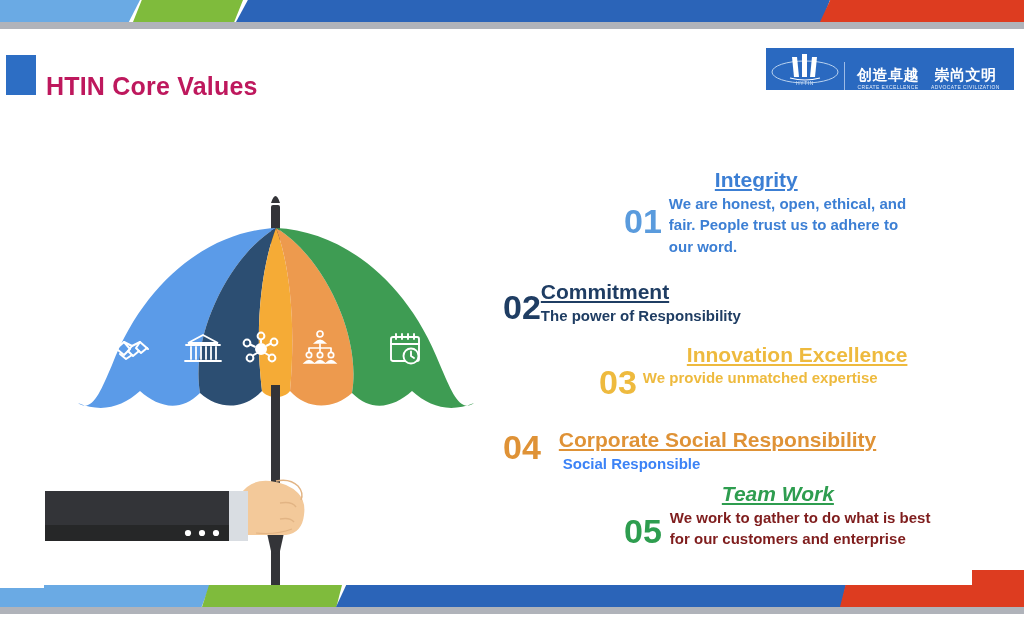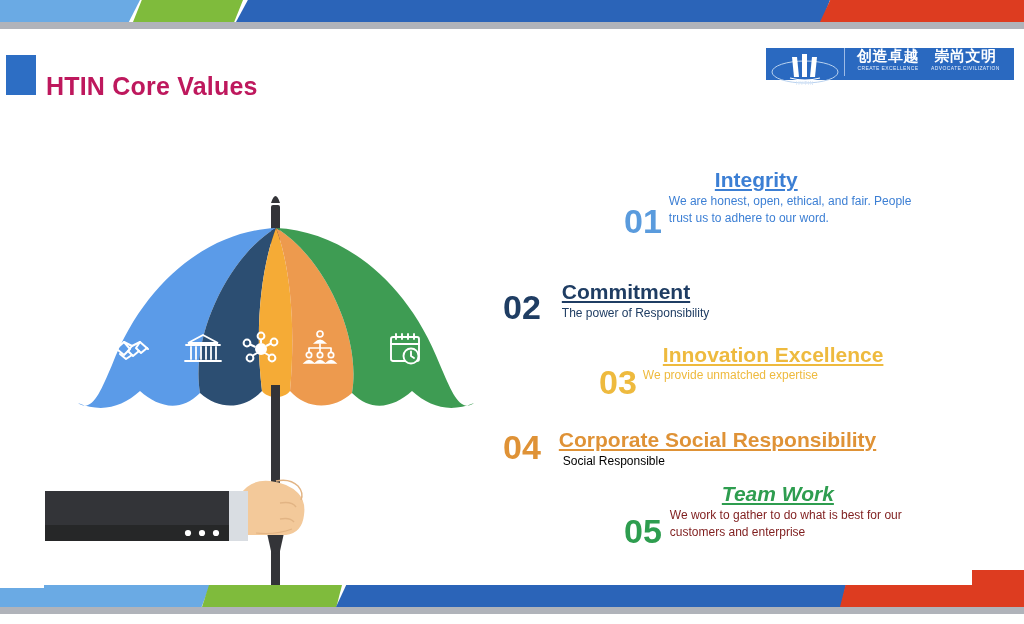--- a/index.html
+++ b/index.html
@@ -73,24 +73,24 @@
     letter-spacing: 0.2px;
     white-space: nowrap;
   }
 
   
   #logo {
     position: absolute;
     left: 766px;
     top: 48px;
     width: 248px;
-    height: 32px;
+    height: 42px;
     background: #2a69c0;
     display: flex;
-    align-items: flex-start;
+    align-items: flex-end;
   }
   #logo-mark {
     width: 78px;
     height: 42px;
     position: relative;
     flex: 0 0 auto;
   }
   #logo-divider {
     width: 1px;
     height: 28px;
@@ -145,41 +145,41 @@
   }
   .value-heading {
     font-size: 21px;
     font-weight: bold;
     line-height: 1.12;
     text-decoration: underline;
     text-underline-offset: 2px;
     white-space: nowrap;
   }
   .value-desc {
-    font-size: 12px;
-    font-weight: normal;
+    font-size: 15px;
+    font-weight: bold;
     line-height: 1.46;
     margin-top: 1px;
   }
 
   
   #value-01 { left: 624px; top: 168px; }
   #value-01 .value-num { margin-top: 36px; margin-right: 7px; color: #5a9bdd; }
   #value-02 { left: 503px; top: 280px; }
-  #value-02 .value-num { margin-top: 10px; margin-right: 21px; color: #1f3d63; }
+  #value-02 .value-num { margin-top: 10px; color: #1f3d63; }
   #value-03 { left: 599px; top: 343px; }
   #value-03 .value-num { margin-top: 22px; margin-right: 6px; color: #eeba3e; }
   #value-04 { left: 503px; top: 428px; }
   #value-04 .value-num { margin-top: 2px; margin-right: 18px; color: #df9236; }
   #value-05 { left: 624px; top: 482px; }
   #value-05 .value-num { margin-top: 32px; margin-right: 8px; color: #2e9d4f; }
   #value-05 .value-heading { margin-left: 52px; }
   #value-03 .value-desc { margin-top: 0px; }
   #value-01 .value-heading { margin-left: 46px; }
-  #value-03 .value-heading { margin-left: 20px; }
+  #value-03 .value-heading { margin-left: 44px; }
 </style>
 </head>
 <body>
 
 <div id="slide">
 
   <div class="band-strip top">
     <div class="band" style="left:0;width:140px;background:#6aaae4;clip-path:polygon(0 0,100% 0,92% 100%,0 100%);"></div>
     <div class="band" style="left:133px;width:110px;background:#7fbb3c;clip-path:polygon(8% 0,100% 0,92% 100%,0 100%);"></div>
     <div class="band" style="left:236px;width:594px;background:#2b64b8;clip-path:polygon(2% 0,100% 0,98.6% 100%,0 100%);"></div>
@@ -364,21 +364,21 @@
     <div class="value-text">
       <div class="value-heading" style="color:#eeba3e;">Innovation Excellence</div>
       <div class="value-desc" style="color:#eeba3e;white-space:nowrap;">We provide unmatched expertise</div>
     </div>
   </div>
 
   <div class="value-item" id="value-04">
     <div class="value-num">04</div>
     <div class="value-text">
       <div class="value-heading" style="color:#df9236;">Corporate Social Responsibility</div>
-      <div class="value-desc" style="color:#000000;white-space:nowrap;margin-left:4px;">Social Responsible</div>
+      <div class="value-desc" style="color:#3b82f6;white-space:nowrap;margin-left:4px;">Social Responsible</div>
     </div>
   </div>
 
   <div class="value-item" id="value-05">
     <div class="value-num">05</div>
     <div class="value-text">
       <div class="value-heading" style="color:#2e9d4f;font-style:italic;">Team Work</div>
       <div class="value-desc" style="color:#7f1d1d;max-width:262px;">We work to gather to do what is best for our customers and enterprise</div>
     </div>
   </div>

